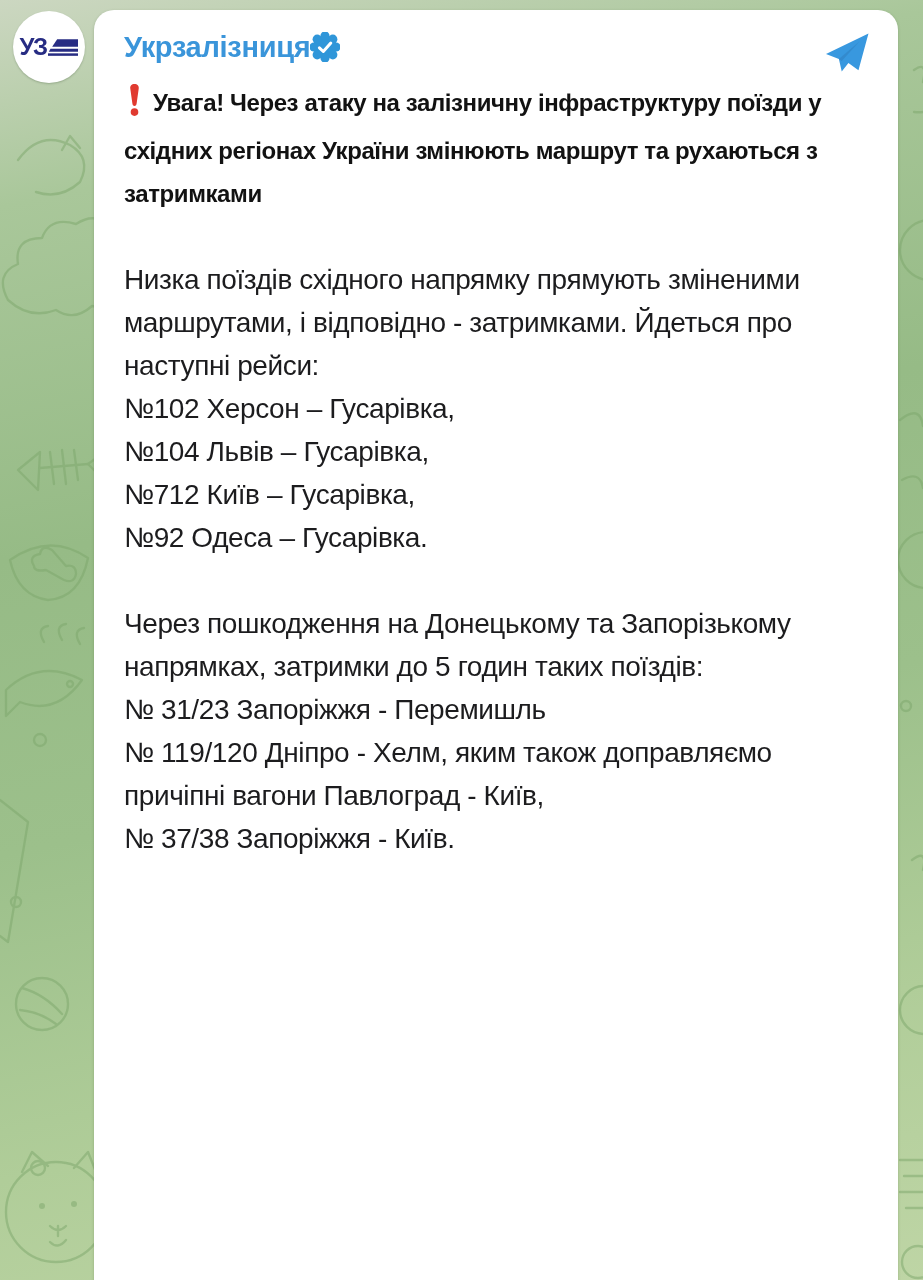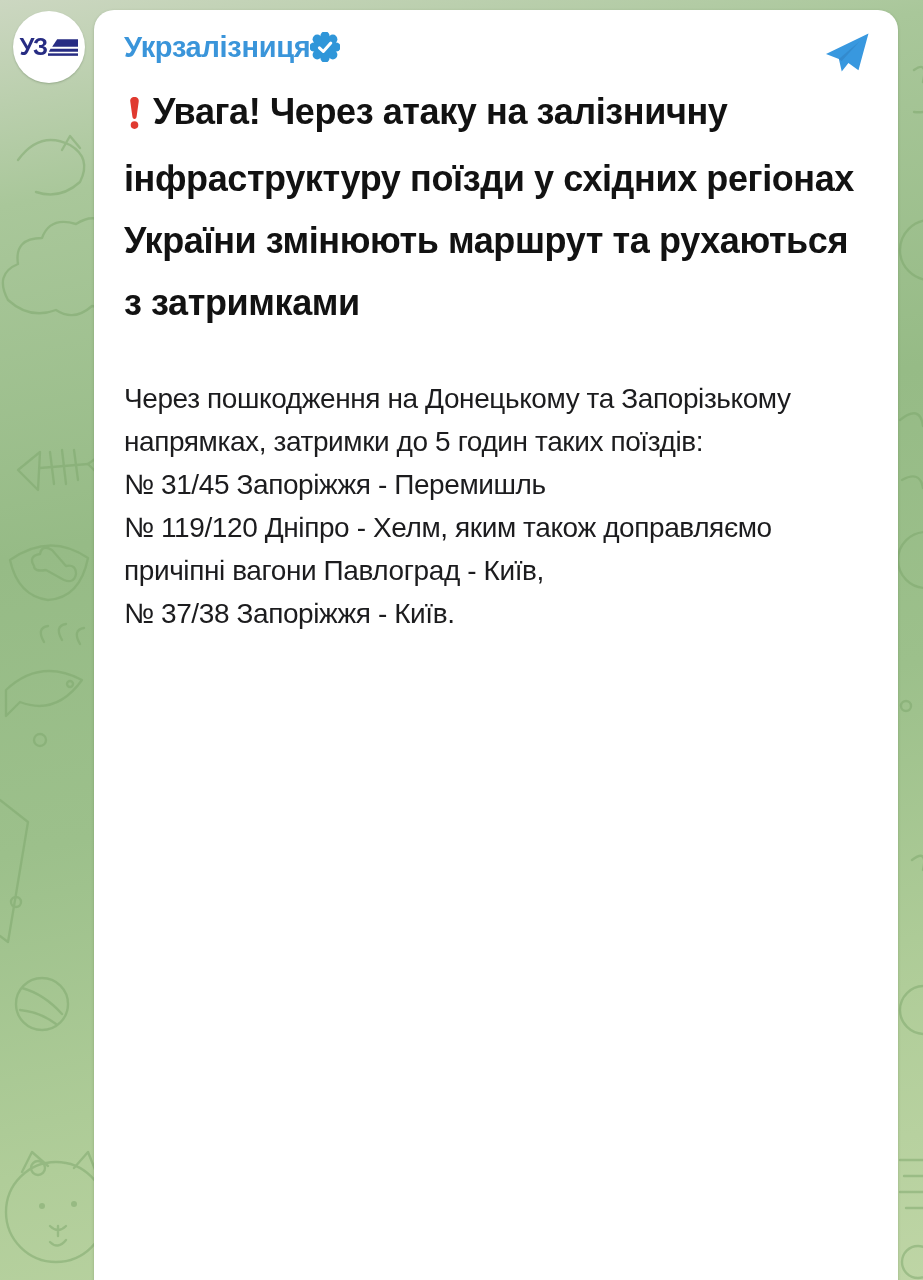--- a/index.html
+++ b/index.html
@@ -19,21 +19,21 @@
     position:absolute;left:13px;top:11px;width:72px;height:72px;border-radius:50%;
     background:#fff;display:flex;align-items:center;justify-content:center;gap:2px;
     box-shadow:0 1px 2px rgba(60,84,52,.3);
   }
   .avatar .mono{font-weight:bold;font-size:24px;color:#272c83;letter-spacing:-1.5px;}
   .name-row{display:flex;align-items:center;height:42px;}
   .channel-name{color:#3a95da;font-size:29px;font-weight:600;letter-spacing:-0.3px;}
   .badge{flex:0 0 auto;display:inline-flex;}
   .plane{position:absolute;top:22px;right:28px;}
   .headline{
-    font-weight:700;font-size:36px;line-height:62px;color:#121212;
+    font-weight:700;font-size:24px;line-height:43px;color:#121212;
     margin-top:13px;letter-spacing:-0.4px;
   }
   .excl{display:inline-block;vertical-align:-5px;margin:0 10px 0 2px;}
   .body-text p{
     font-size:28px;line-height:43px;color:#1c1c1e;margin:43px 0 0 0;
     white-space:pre-wrap;letter-spacing:-0.4px;
   }
 </style>
 </head>
 <body>
@@ -115,22 +115,27 @@
   <div class="headline">
     <span class="excl">
       <svg width="17" height="33" viewBox="0 0 16 32" fill="#e03a30">
         <path d="M8 1 C10.8 1 12.5 2.7 12.1 5.4 L10.1 19.6 C9.9 21.4 9.2 22.3 8 22.3 C6.8 22.3 6.1 21.4 5.9 19.6 L3.9 5.4 C3.5 2.7 5.2 1 8 1 Z"></path>
         <circle cx="8" cy="28.2" r="3.7"></circle>
       </svg>
     </span><span>Увага! Через атаку на залізничну інфраструктуру поїзди у східних регіонах України змінюють маршрут та рухаються з затримками</span>
   </div>
 
   <div class="body-text">
+    <p>Низка поїздів східного напрямку прямують зміненими маршрутами, і відповідно - затримками. Йдеться про наступні рейси:
+№102 Херсон – Гусарівка,
+№104 Львів – Гусарівка,
+№712 Київ – Гусарівка,
+№92 Одеса – Гусарівка.</p>
     <p>Через пошкодження на Донецькому та Запорізькому напрямках, затримки до 5 годин таких поїздів:
-№ 31/45 Запоріжжя - Перемишль
+№ 31/23 Запоріжжя - Перемишль
 № 119/120 Дніпро - Хелм, яким також доправляємо причіпні вагони Павлоград - Київ,
 № 37/38 Запоріжжя - Київ.</p>
 
   </div>
 </div>
 
 <div class="avatar">
   <span class="mono">УЗ</span>
   <span style="display:inline-flex;">
     <svg width="30" height="17" viewBox="0 0 36 20" fill="#272c83">

